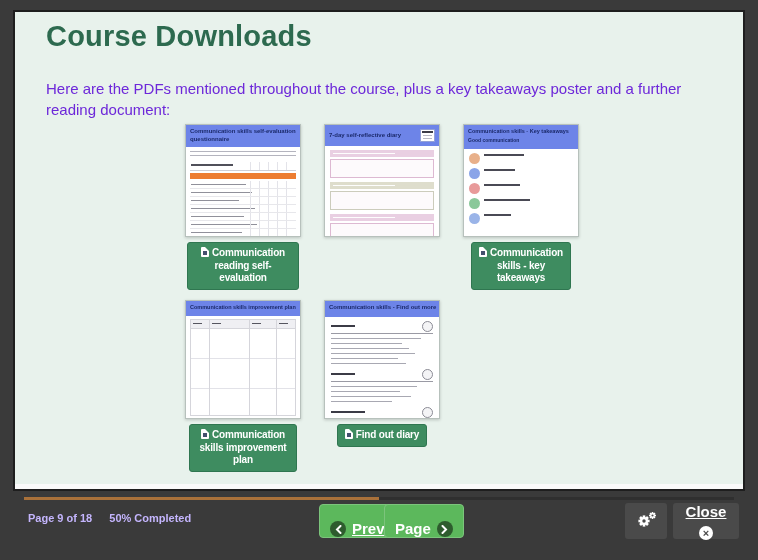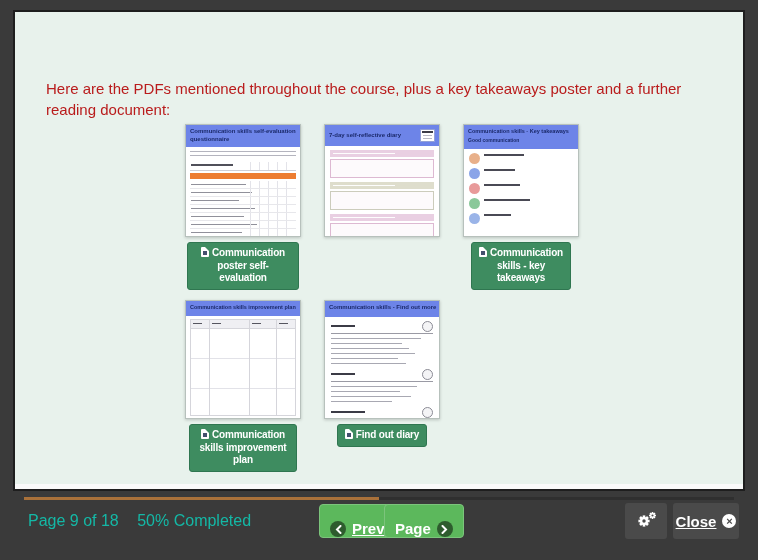--- a/index.html
+++ b/index.html
@@ -13,21 +13,21 @@
     position:absolute; left:13px; top:10px; width:732px; height:481px;
     background:#e8f2ec; border:2px solid #1e1e1e; box-sizing:border-box;
   }
   .card::after { content:""; position:absolute; left:0; right:0; bottom:0; height:5px; background:#fafafa; }
   .page-title {
     position:absolute; left:31px; top:8px; margin:0;
     font-size:29px; font-weight:600; color:#2d6a4f; letter-spacing:.2px;
   }
   .page-subtitle {
     position:absolute; left:31px; top:66px; width:678px; margin:0;
-    font-size:15px; line-height:1.4; color:#b91c1c;
+    font-size:15px; line-height:1.4; color:#6d28d9;
   }
   .row { position:absolute; left:166px; display:flex; gap:15px; }
   .row1 { top:112px; }
   .row2 { top:288px; }
   .cell { width:124px; display:flex; flex-direction:column; align-items:center; }
 
   
   .thumb {
     width:116px; background:#fff; border:1px solid #b7c1bc; box-sizing:border-box;
     box-shadow:0 1px 3px rgba(0,0,0,.2); overflow:hidden; flex:none;
@@ -111,48 +111,49 @@
   }
   .file-ico { display:inline-block; width:8px; height:10px; background:#fff; border-radius:1px;
     margin-right:3px; vertical-align:-1px; position:relative; }
   .file-ico::before { content:""; position:absolute; right:0; top:0;
     border:2px solid; border-color:#3e8c60 #3e8c60 transparent transparent; border-left-color:transparent; }
   .file-ico::after { content:""; position:absolute; left:2px; right:2px; top:4px; height:4px; background:#44506e; }
 
   
   .progress-track { position:absolute; left:24px; top:497px; width:710px; height:3px; background:#2f2f2f; }
   .progress-fill { height:100%; width:50%; background:#a9713a; }
-  .page-info { position:absolute; left:28px; top:512px; font-size:16px; color:#14b8a6; }
+  .page-info { position:absolute; left:28px; top:512px; font-size:11px; color:#c4b5fd;font-weight:bold; }
   .page-info span { margin-right:14px; }
   .nav-btn {
     position:absolute; top:504px; height:34px; display:flex; align-items:flex-end; gap:6px;
     background:#5cb85c; border:1px solid #7cc47c; border-radius:4px; box-sizing:border-box;
     color:#fff; font-family:inherit; font-size:15px; font-weight:600; padding:0 10px; cursor:pointer;
   }
   .prev { left:319px; } .next { left:384px; }
   .circ { width:16px; height:16px; border-radius:50%; background:rgba(0,0,0,.5);
     display:flex; align-items:center; justify-content:center; flex:none; }
   .u { text-decoration:underline; }
   .tool-btn {
     position:absolute; top:503px; height:36px; background:#4a4a4a; border:0; border-radius:3px;
     display:flex; align-items:center; justify-content:center; gap:6px; box-sizing:border-box;
-    color:#fff; font-family:inherit; font-size:15px; font-weight:600; cursor:pointer;
+    color:#fff; font-family:inherit; font-size:15px; font-weight:600; cursor:pointer;flex-direction:column;
   }
   .gear { left:625px; width:42px; }
   .closeb { left:673px; width:66px; }
   .xcirc { width:14px; height:14px; border-radius:50%; background:#fff; color:#4a4a4a;
     font-size:11px; font-weight:bold; line-height:14px; text-align:center; flex:none; }
   .xcirc::before { content:"\00d7"; }
 </style>
 </head>
 <body>
 
 <div class="frame">
 
   <div class="card">
+    <h1 class="page-title">Course Downloads</h1>
     <p class="page-subtitle">Here are the PDFs mentioned throughout the course, plus a key takeaways poster and a further reading document:</p>
 
     <div class="row row1">
 
       <div class="cell">
         <div class="thumb h1 doc1">
           <div class="doc-head">Communication skills self-evaluation questionnaire</div>
           <div class="d1body">
             <div class="para"></div>
             <div class="thead">
@@ -177,21 +178,21 @@
             <div class="qrow">
                 <i style="width:62%"></i>
               </div>
             <div class="qrow">
                 <i style="width:48%"></i>
               </div>
             <div class="qrow"></div>
 
           </div>
         </div>
-        <button class="dl-btn" style="width:112px"><span class="file-ico"></span><span>Communication poster self-evaluation</span></button>
+        <button class="dl-btn" style="width:112px"><span class="file-ico"></span><span>Communication reading self-evaluation</span></button>
       </div>
 
       <div class="cell">
         <div class="thumb h1 doc2">
           <div class="doc-head">
             <span>7-day self-reflective diary</span>
             <span class="notepad"></span>
           </div>
           <div class="d2body">
             <div class="slabel sl-pink">

